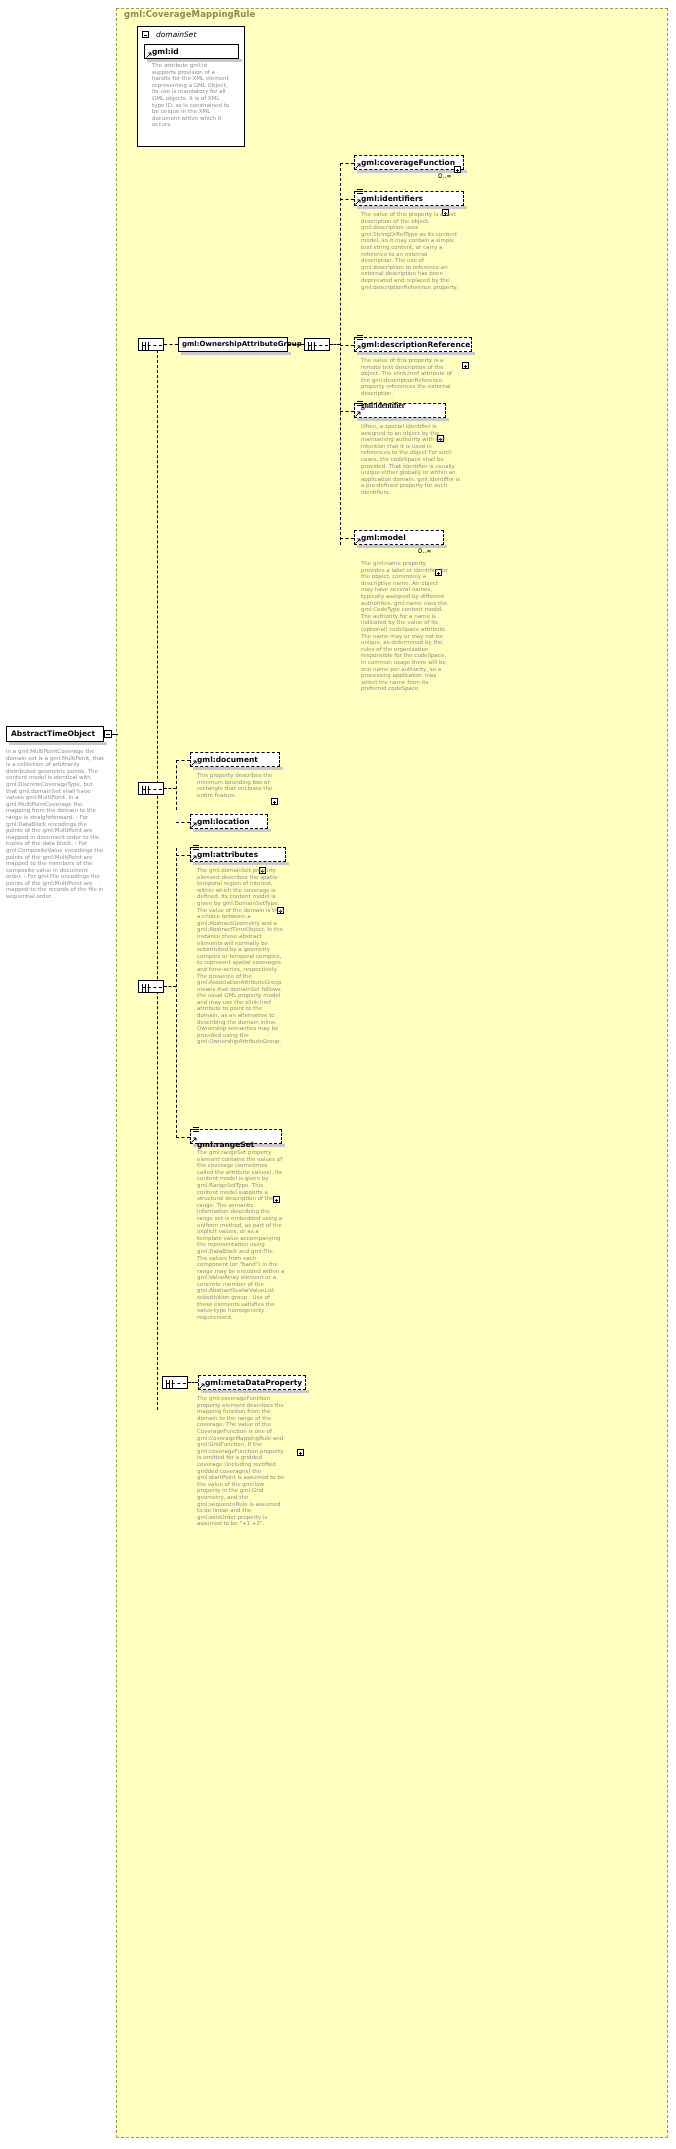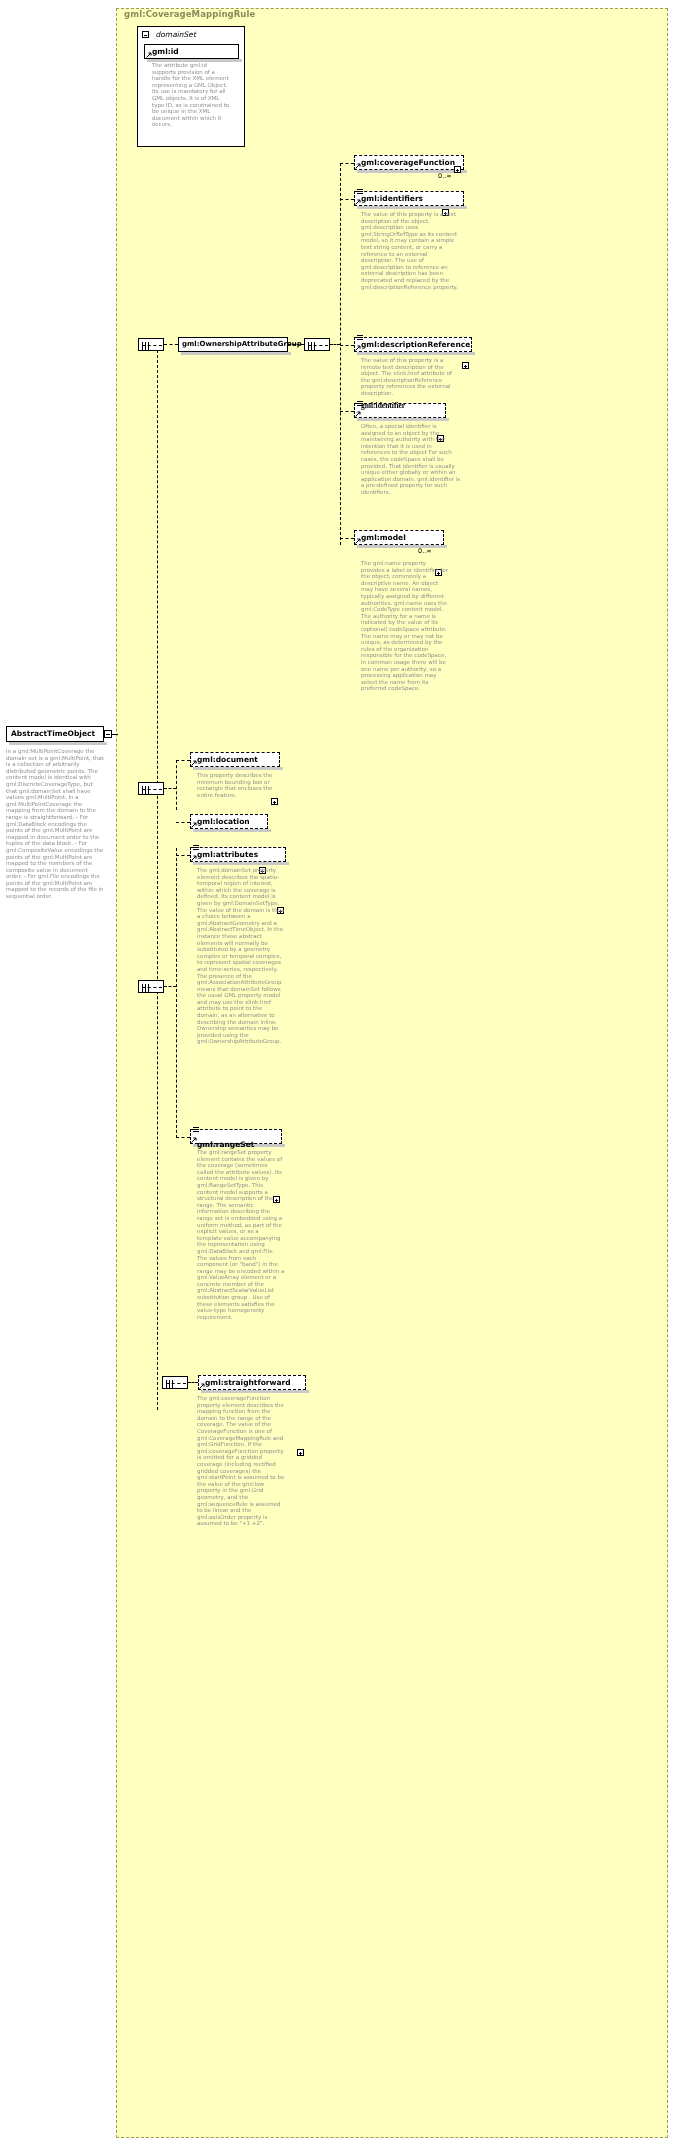--- a/index.html
+++ b/index.html
@@ -334,15 +334,15 @@
     <div class="bar bar3"></div>
   <div class="dots"></div>
 </div>
 <div class="abs hline" style="left:188px;top:1382px;width:10px;"></div>
 
 <div class="abs el-shadow" style="left:201px;top:1390px;width:108px;"></div>
 <div class="abs el-box" style="left:198px;top:1375px;width:108px;"></div>
 <svg class="abs anchor-arrow" style="left:199px;top:1383px;" viewBox="0 0 6 6">
   <path d="M0.5 5.5 L5 1 M5 1 L5 3.6 M5 1 L2.4 1" stroke="#000" stroke-width="1" fill="none"></path>
 </svg>
-<div class="abs el-label" style="left:205px;top:1378px;">gml:straightforward</div>
+<div class="abs el-label" style="left:205px;top:1378px;">gml:metaDataProperty</div>
 <div class="abs expander plus" style="left:297px;top:1379px;"></div>
 <div class="abs doc" style="left:197px;top:1395px;width:88px;">The gml:coverageFunction property element describes the mapping function from the domain to the range of the coverage. The value of the CoverageFunction is one of gml:CoverageMappingRule and gml:GridFunction. If the gml:coverageFunction property is omitted for a gridded coverage (including rectified gridded coverages) the gml:startPoint is assumed to be the value of the gml:low property in the gml:Grid geometry, and the gml:sequenceRule is assumed to be linear and the gml:axisOrder property is assumed to be "+1 +2".</div>
 
 </body></html>

